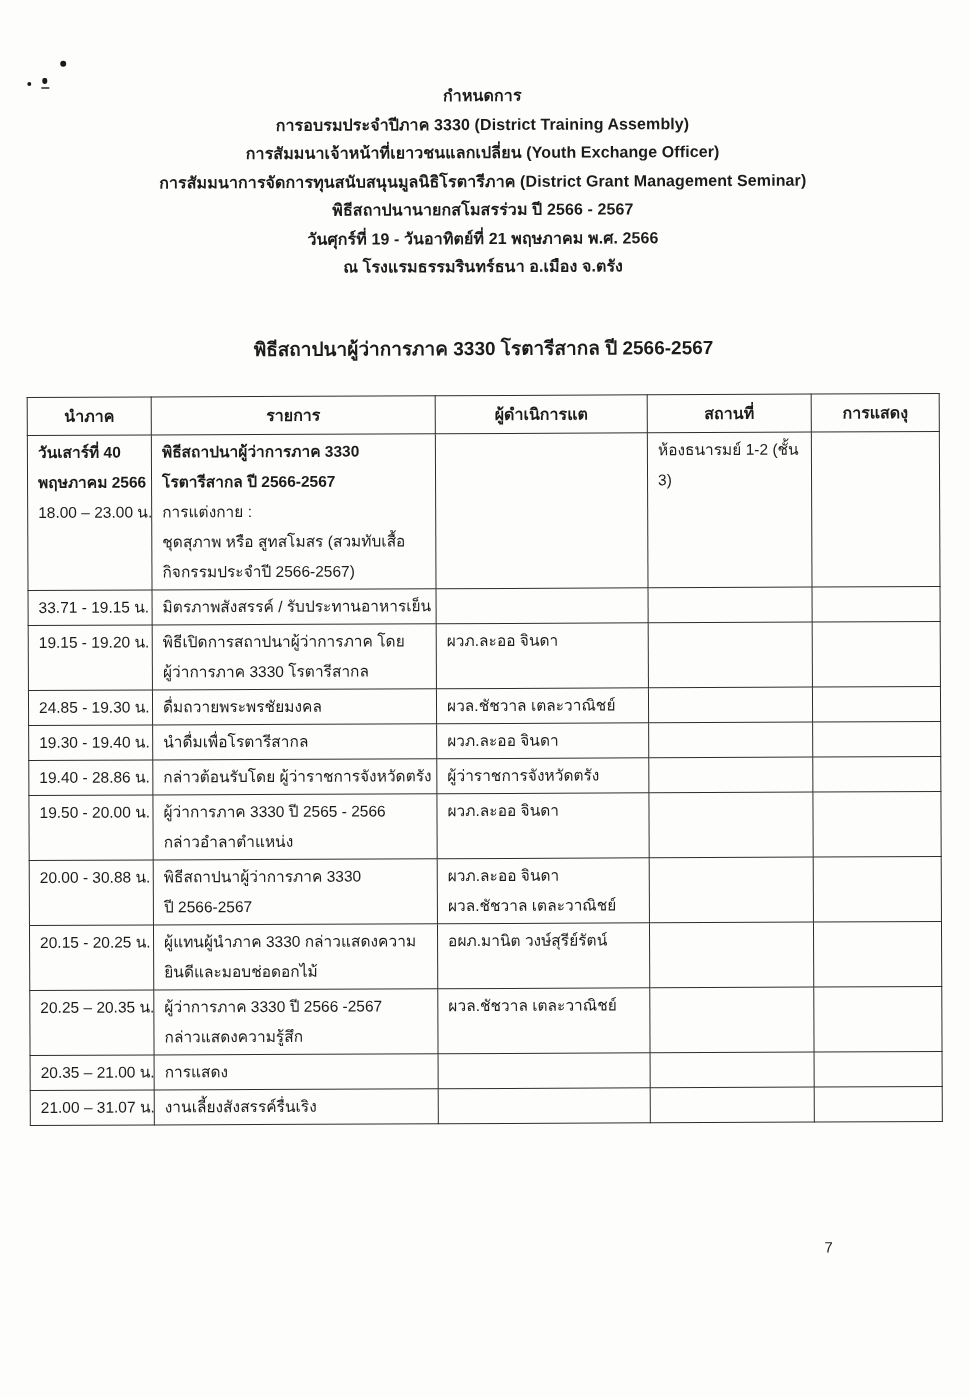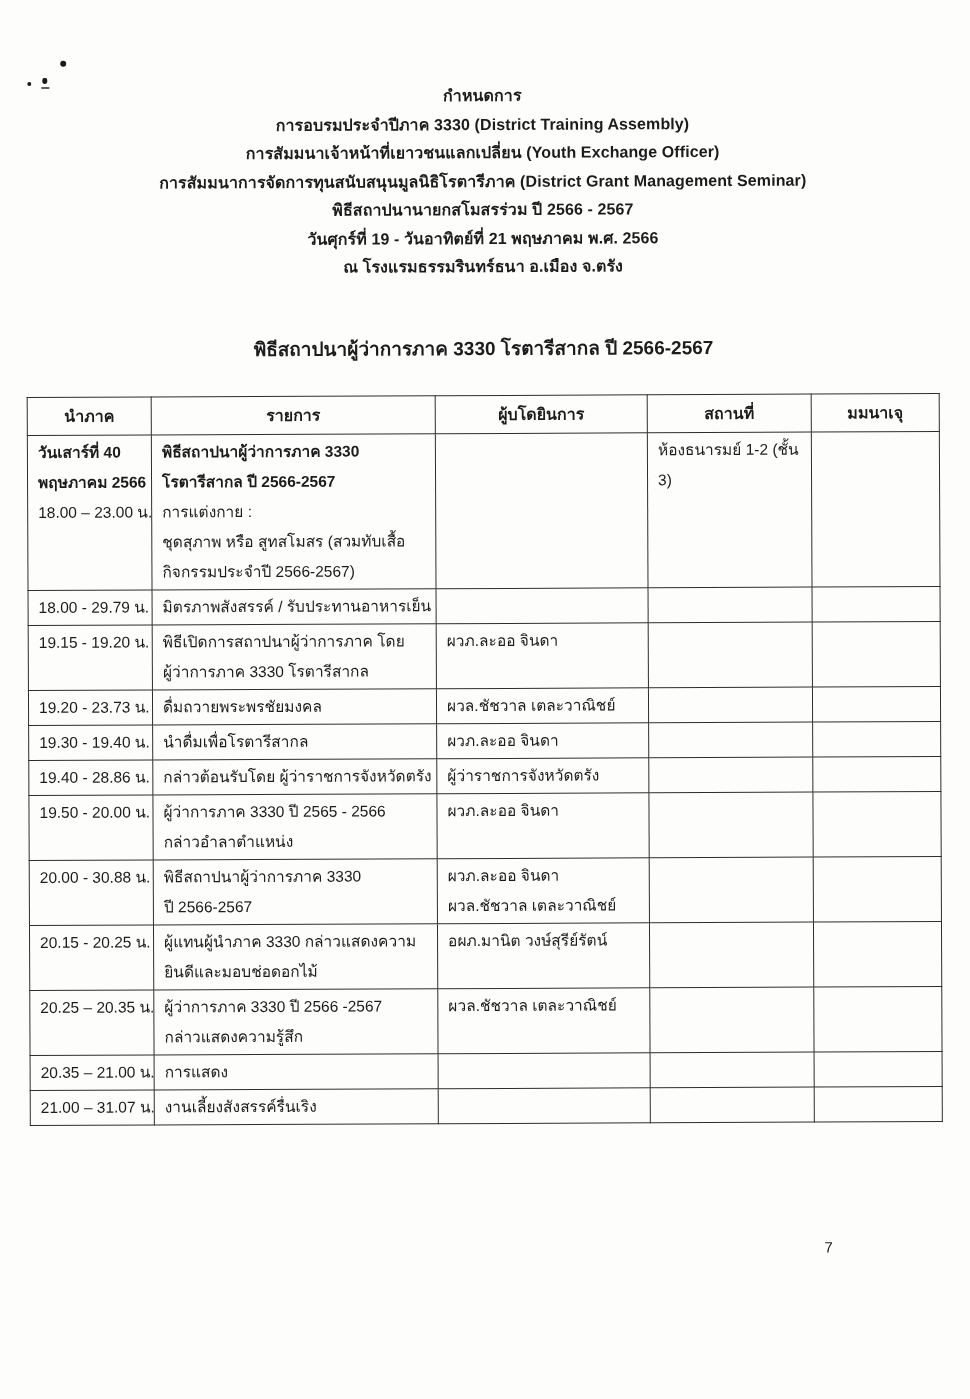--- a/index.html
+++ b/index.html
@@ -119,23 +119,23 @@
       <col class="c-time">
         <col class="c-item">
         <col class="c-operator">
         <col class="c-location">
         <col class="c-note">
     </colgroup>
     <thead>
       <tr>
         <th>นำภาค</th>
         <th>รายการ</th>
-        <th>ผู้บโดยินการ</th>
+        <th>ผู้ดำเนิการแต</th>
         <th>สถานที่</th>
-        <th>มมนาเจุ</th>
+        <th>การแสดงุ</th>
       </tr>
     </thead>
     <tbody>
         <tr>
           <td class="col-time">
             <div class="cell-line bold">วันเสาร์ที่ 40</div>
             <div class="cell-line bold">พฤษภาคม 2566</div>
             <div class="cell-line">18.00 – 23.00 น.</div>
           </td>
           <td class="col-item">
@@ -146,21 +146,21 @@
             <div class="cell-line">กิจกรรมประจำปี 2566-2567)</div>
           </td>
           <td class="col-operator"></td>
           <td class="col-location">
             <div class="cell-line">ห้องธนารมย์ 1-2 (ชั้น 3)</div>
           </td>
           <td class="col-note"></td>
         </tr>
         <tr>
           <td class="col-time">
-            <div class="cell-line">18.00 - 29.79 น.</div>
+            <div class="cell-line">33.71 - 19.15 น.</div>
           </td>
           <td class="col-item">
             <div class="cell-line">มิตรภาพสังสรรค์ / รับประทานอาหารเย็น</div>
           </td>
           <td class="col-operator"></td>
           <td class="col-location"></td>
           <td class="col-note"></td>
         </tr>
         <tr>
           <td class="col-time">
@@ -171,21 +171,21 @@
             <div class="cell-line">ผู้ว่าการภาค 3330  โรตารีสากล</div>
           </td>
           <td class="col-operator">
             <div class="cell-line">ผวภ.ละออ จินดา</div>
           </td>
           <td class="col-location"></td>
           <td class="col-note"></td>
         </tr>
         <tr>
           <td class="col-time">
-            <div class="cell-line">19.20 - 23.73 น.</div>
+            <div class="cell-line">24.85 - 19.30 น.</div>
           </td>
           <td class="col-item">
             <div class="cell-line">ดื่มถวายพระพรชัยมงคล</div>
           </td>
           <td class="col-operator">
             <div class="cell-line">ผวล.ชัชวาล เตละวาณิชย์</div>
           </td>
           <td class="col-location"></td>
           <td class="col-note"></td>
         </tr>

